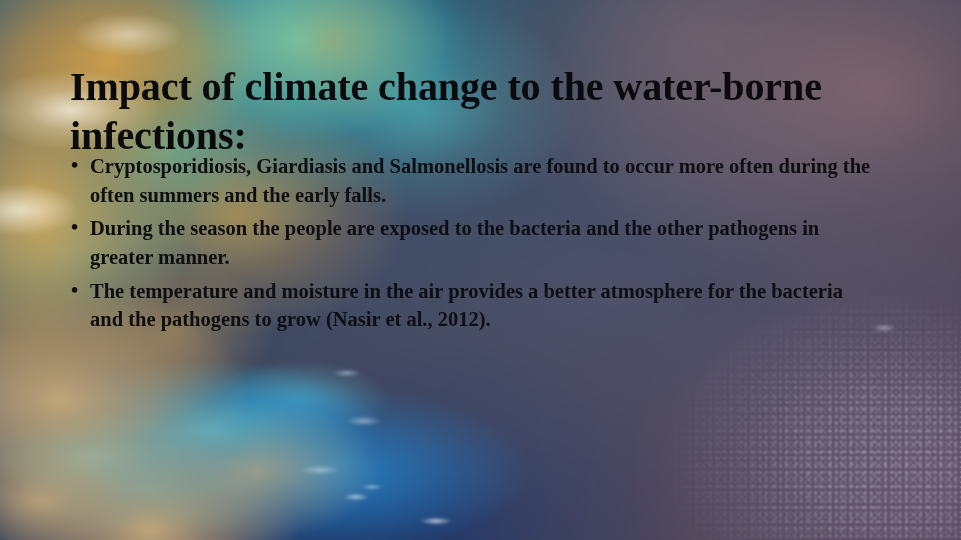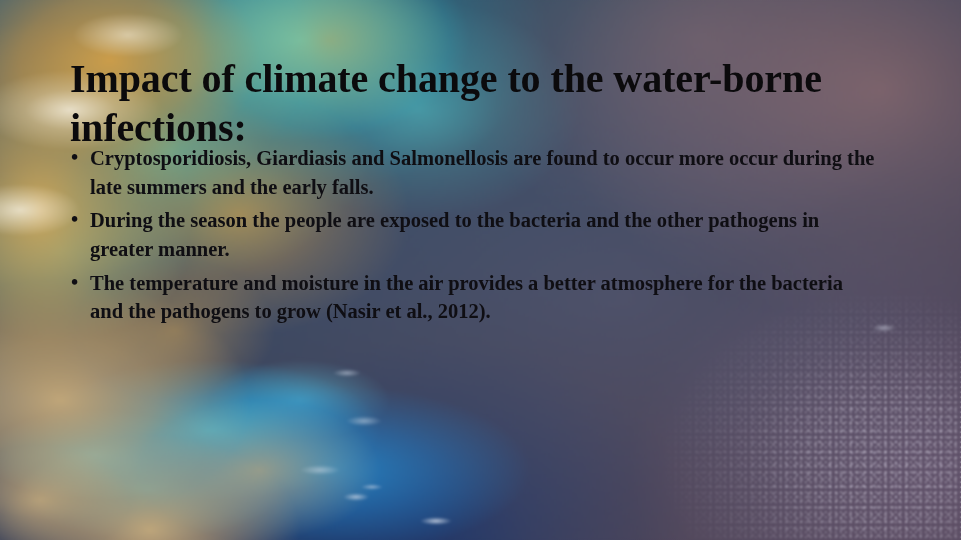--- a/index.html
+++ b/index.html
@@ -171,20 +171,21 @@
   
   #bg-blur-soft {
     backdrop-filter: blur(1.2px);
     -webkit-backdrop-filter: blur(1.2px);
   }
 
   
   #content {
     position: absolute;
     inset: 0;
+    margin-top: 8px;
   }
 
   #slide-title {
     position: absolute;
     left: 70px;
     top: 28px;
     width: 790px;
     font-size: 40px;
     font-weight: bold;
     line-height: 1.22;
@@ -240,21 +241,21 @@
   <div class="bg-layer" id="bg-blur-soft"></div>
 
   <div id="content">
 
     <h1 id="slide-title">Impact of climate change to the water-borne infections:</h1>
 
     <ul id="bullet-list">
 
       <li class="bullet-item">
         <span class="bullet-marker">•</span>
-        <span>Cryptosporidiosis, Giardiasis and Salmonellosis are found to occur more occur during the late summers and the early falls.</span>
+        <span>Cryptosporidiosis, Giardiasis and Salmonellosis are found to occur more often during the often summers and the early falls.</span>
       </li>
 
       <li class="bullet-item">
         <span class="bullet-marker">•</span>
         <span>During the season the people are exposed to the bacteria and the other pathogens in greater manner.</span>
       </li>
 
       <li class="bullet-item">
         <span class="bullet-marker">•</span>
         <span>The temperature and moisture in the air provides a better atmosphere for the bacteria and the pathogens to grow (Nasir et al., 2012).</span>

